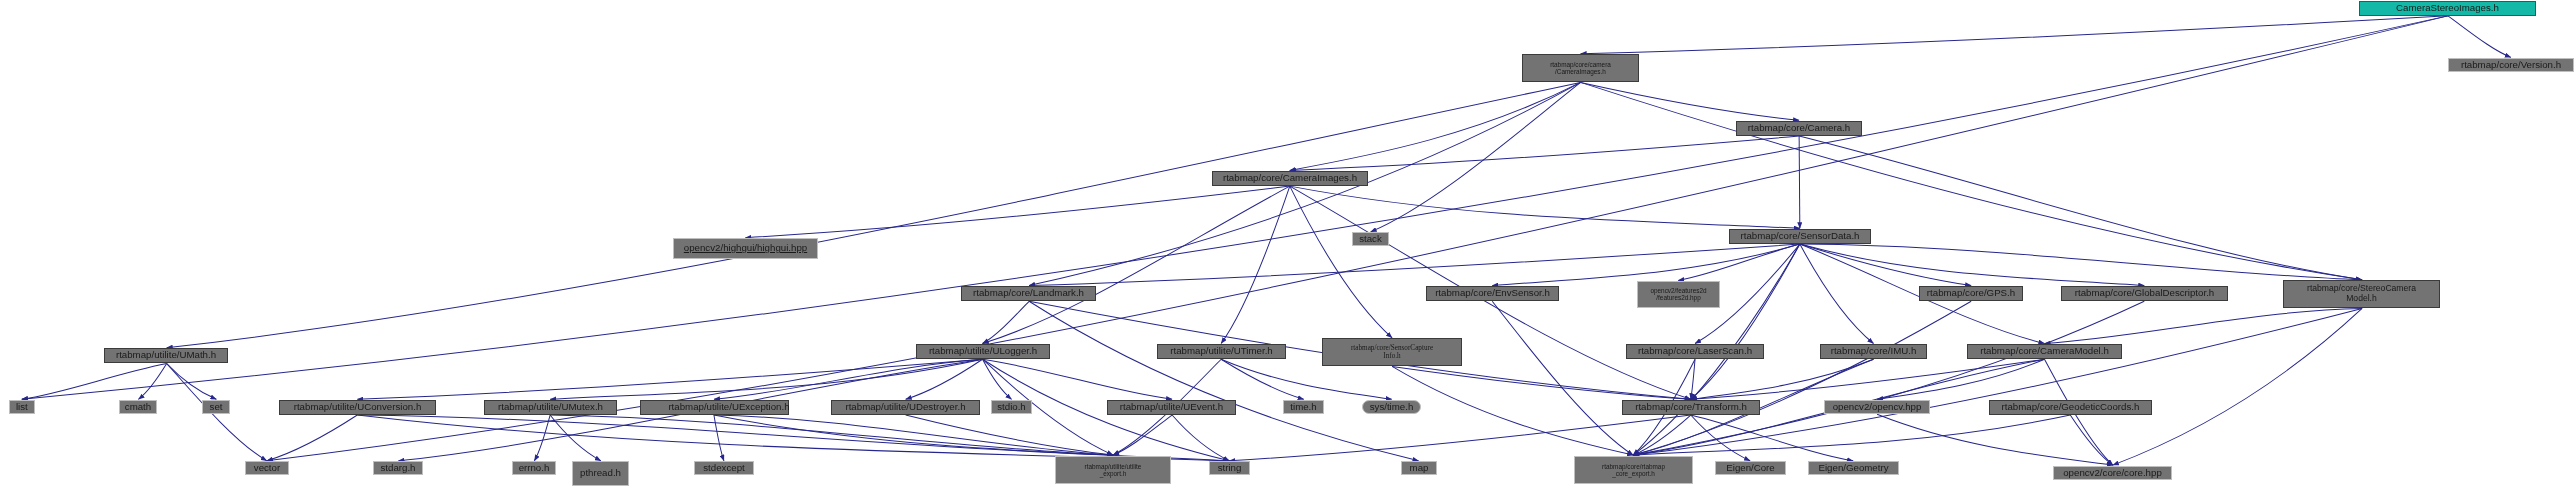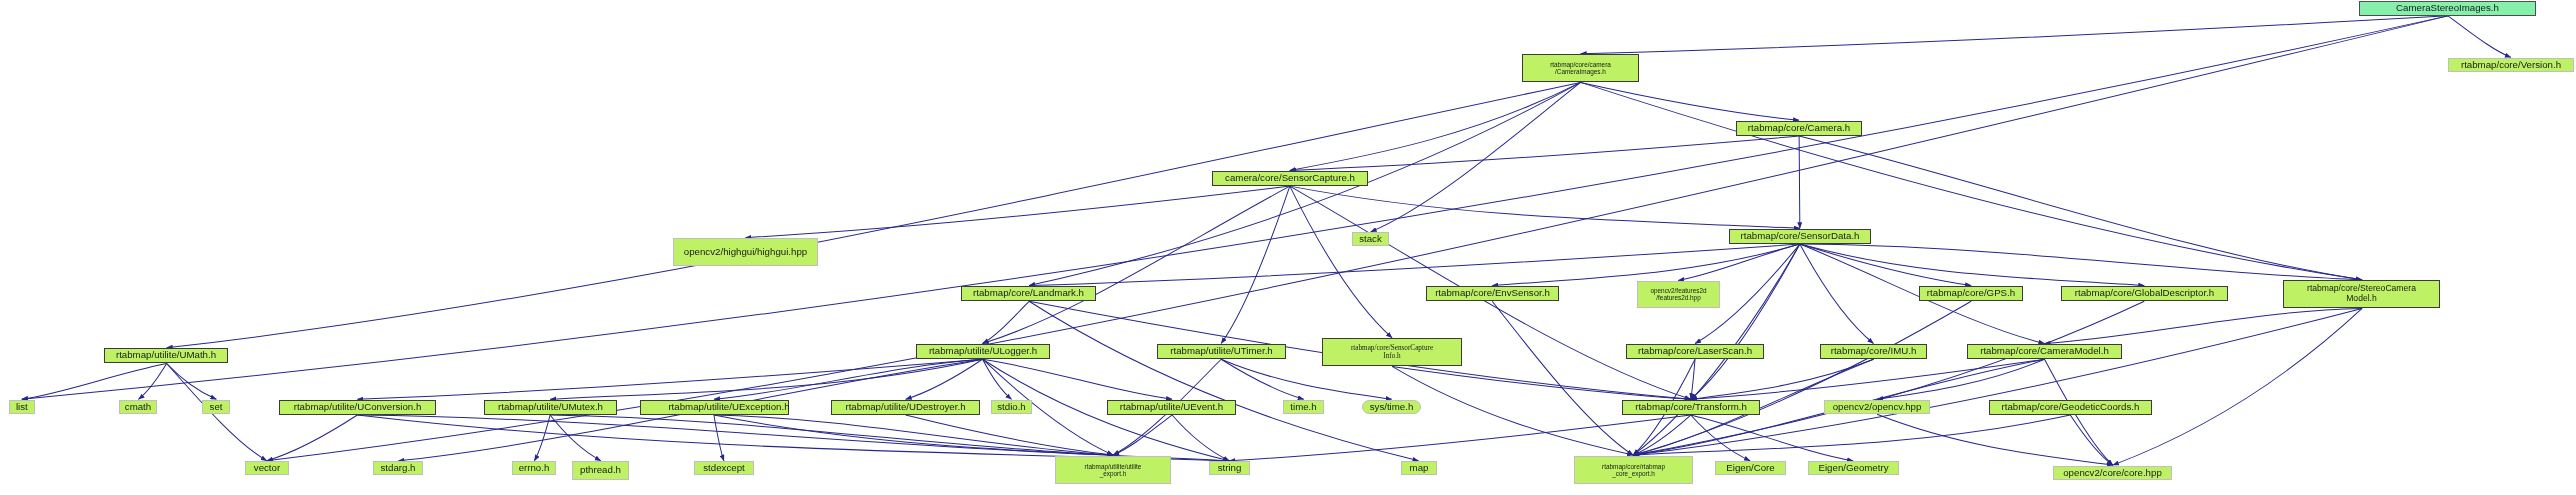--- a/index.html
+++ b/index.html
@@ -24,31 +24,31 @@
     height: 496px;
     pointer-events: none;
   }
   .node {
     position: absolute;
     box-sizing: border-box;
     display: flex;
     align-items: center;
     justify-content: center;
     text-align: center;
-    background: #bef264;
+    background: #737373;
     border: 0.7px solid #bfbfbf;
     color: #1a1a1a;
     font-size: 9.7px;
     line-height: 1.12;
     white-space: pre-line;
     padding: 0 2.1px;
     z-index: 5;
   }
   .node.root {
-    background: #86efac;
+    background: #14b8a6;
     border: 1.1px solid #4d4d4d;
   }
   .node.emph {
     border: 1.1px solid #3b3b3b;
   }
 </style>
 </head>
 <body>
 
 <div id="graph">
@@ -144,22 +144,22 @@
         <path d="M 2894,580 C 2914.825,611.5 2935.65,637.4 2953.5,650" marker-end="url(#arrow)"></path>
         <path d="M 2624,579 C 2739.325,624.789 2854.65,637.22 2953.5,650" marker-end="url(#arrow)"></path>
       </g>
   </svg>
   <div id="node-layer">
       <div class="node root" style="left: 2359px; top: 1.4px; width: 177px; height: 14.3px;">CameraStereoImages.h</div>
       <div class="node " style="left: 2448px; top: 58px; width: 126px; height: 14.3px;">rtabmap/core/Version.h</div>
       <div class="node emph" style="left: 1522px; top: 54px; width: 117px; height: 28px; font-size: 6.4px;">rtabmap/core/camera
 /CameraImages.h</div>
       <div class="node emph" style="left: 1736px; top: 121px; width: 126px; height: 15px;">rtabmap/core/Camera.h</div>
-      <div class="node emph" style="left: 1212px; top: 171px; width: 156px; height: 15px;">camera/core/SensorCapture.h</div>
-      <div class="node " style="left: 673px; top: 238px; width: 145px; height: 28px;">opencv2/highgui/highgui.hpp</div>
+      <div class="node emph" style="left: 1212px; top: 171px; width: 156px; height: 15px;">rtabmap/core/CameraImages.h</div>
+      <div class="node " style="left: 673px; top: 238px; width: 145px; height: 21px; text-decoration: underline;">opencv2/highgui/highgui.hpp</div>
       <div class="node " style="left: 1352px; top: 232px; width: 37px; height: 14.3px; text-align: right;">stack</div>
       <div class="node emph" style="left: 1729px; top: 229px; width: 142px; height: 15px;">rtabmap/core/SensorData.h</div>
       <div class="node emph" style="left: 961px; top: 286px; width: 135px; height: 15px;">rtabmap/core/Landmark.h</div>
       <div class="node emph" style="left: 1426px; top: 286px; width: 133px; height: 15px;">rtabmap/core/EnvSensor.h</div>
       <div class="node " style="left: 1637px; top: 281px; width: 83px; height: 26.5px; font-size: 6.4px;">opencv2/features2d
 /features2d.hpp</div>
       <div class="node emph" style="left: 1919px; top: 286px; width: 104px; height: 15px;">rtabmap/core/GPS.h</div>
       <div class="node emph" style="left: 2061px; top: 286px; width: 167px; height: 15px;">rtabmap/core/GlobalDescriptor.h</div>
       <div class="node emph" style="left: 2283px; top: 280px; width: 157px; height: 28px; font-size: 8.6px;">rtabmap/core/StereoCamera
 Model.h</div>
@@ -181,21 +181,21 @@
       <div class="node " style="left: 991px; top: 400px; width: 41px; height: 14.3px;">stdio.h</div>
       <div class="node emph" style="left: 1107px; top: 400px; width: 129px; height: 15px;">rtabmap/utilite/UEvent.h</div>
       <div class="node " style="left: 1283px; top: 400px; width: 41px; height: 14.3px;">time.h</div>
       <div class="node " style="left: 1362px; top: 400px; width: 59px; height: 14.3px; border-radius: 7px;">sys/time.h</div>
       <div class="node emph" style="left: 1622px; top: 400px; width: 138px; height: 15px;">rtabmap/core/Transform.h</div>
       <div class="node " style="left: 1824px; top: 400px; width: 106px; height: 14.3px;">opencv2/opencv.hpp</div>
       <div class="node emph" style="left: 1989px; top: 400px; width: 163px; height: 15px;">rtabmap/core/GeodeticCoords.h</div>
       <div class="node " style="left: 245px; top: 461px; width: 44px; height: 14.3px;">vector</div>
       <div class="node " style="left: 373px; top: 461px; width: 50px; height: 14.3px;">stdarg.h</div>
       <div class="node " style="left: 512px; top: 461px; width: 44px; height: 14.3px;">errno.h</div>
-      <div class="node " style="left: 572px; top: 461px; width: 57px; height: 19px;">pthread.h</div>
+      <div class="node " style="left: 572px; top: 461px; width: 57px; height: 25px;">pthread.h</div>
       <div class="node " style="left: 694px; top: 461px; width: 60px; height: 14.3px;">stdexcept</div>
       <div class="node " style="left: 1055px; top: 456px; width: 116px; height: 28px; font-size: 6.4px;">rtabmap/utilite/utilite
 _export.h</div>
       <div class="node " style="left: 1209px; top: 461px; width: 41px; height: 14.3px;">string</div>
       <div class="node " style="left: 1401px; top: 461px; width: 36px; height: 14.3px;">map</div>
       <div class="node " style="left: 1574px; top: 456px; width: 119px; height: 28px; font-size: 6.4px;">rtabmap/core/rtabmap
 _core_export.h</div>
       <div class="node " style="left: 1715px; top: 461px; width: 71px; height: 14.3px;">Eigen/Core</div>
       <div class="node " style="left: 1808px; top: 461px; width: 91px; height: 14.3px;">Eigen/Geometry</div>
       <div class="node " style="left: 2053px; top: 466px; width: 119px; height: 14.3px;">opencv2/core/core.hpp</div>

